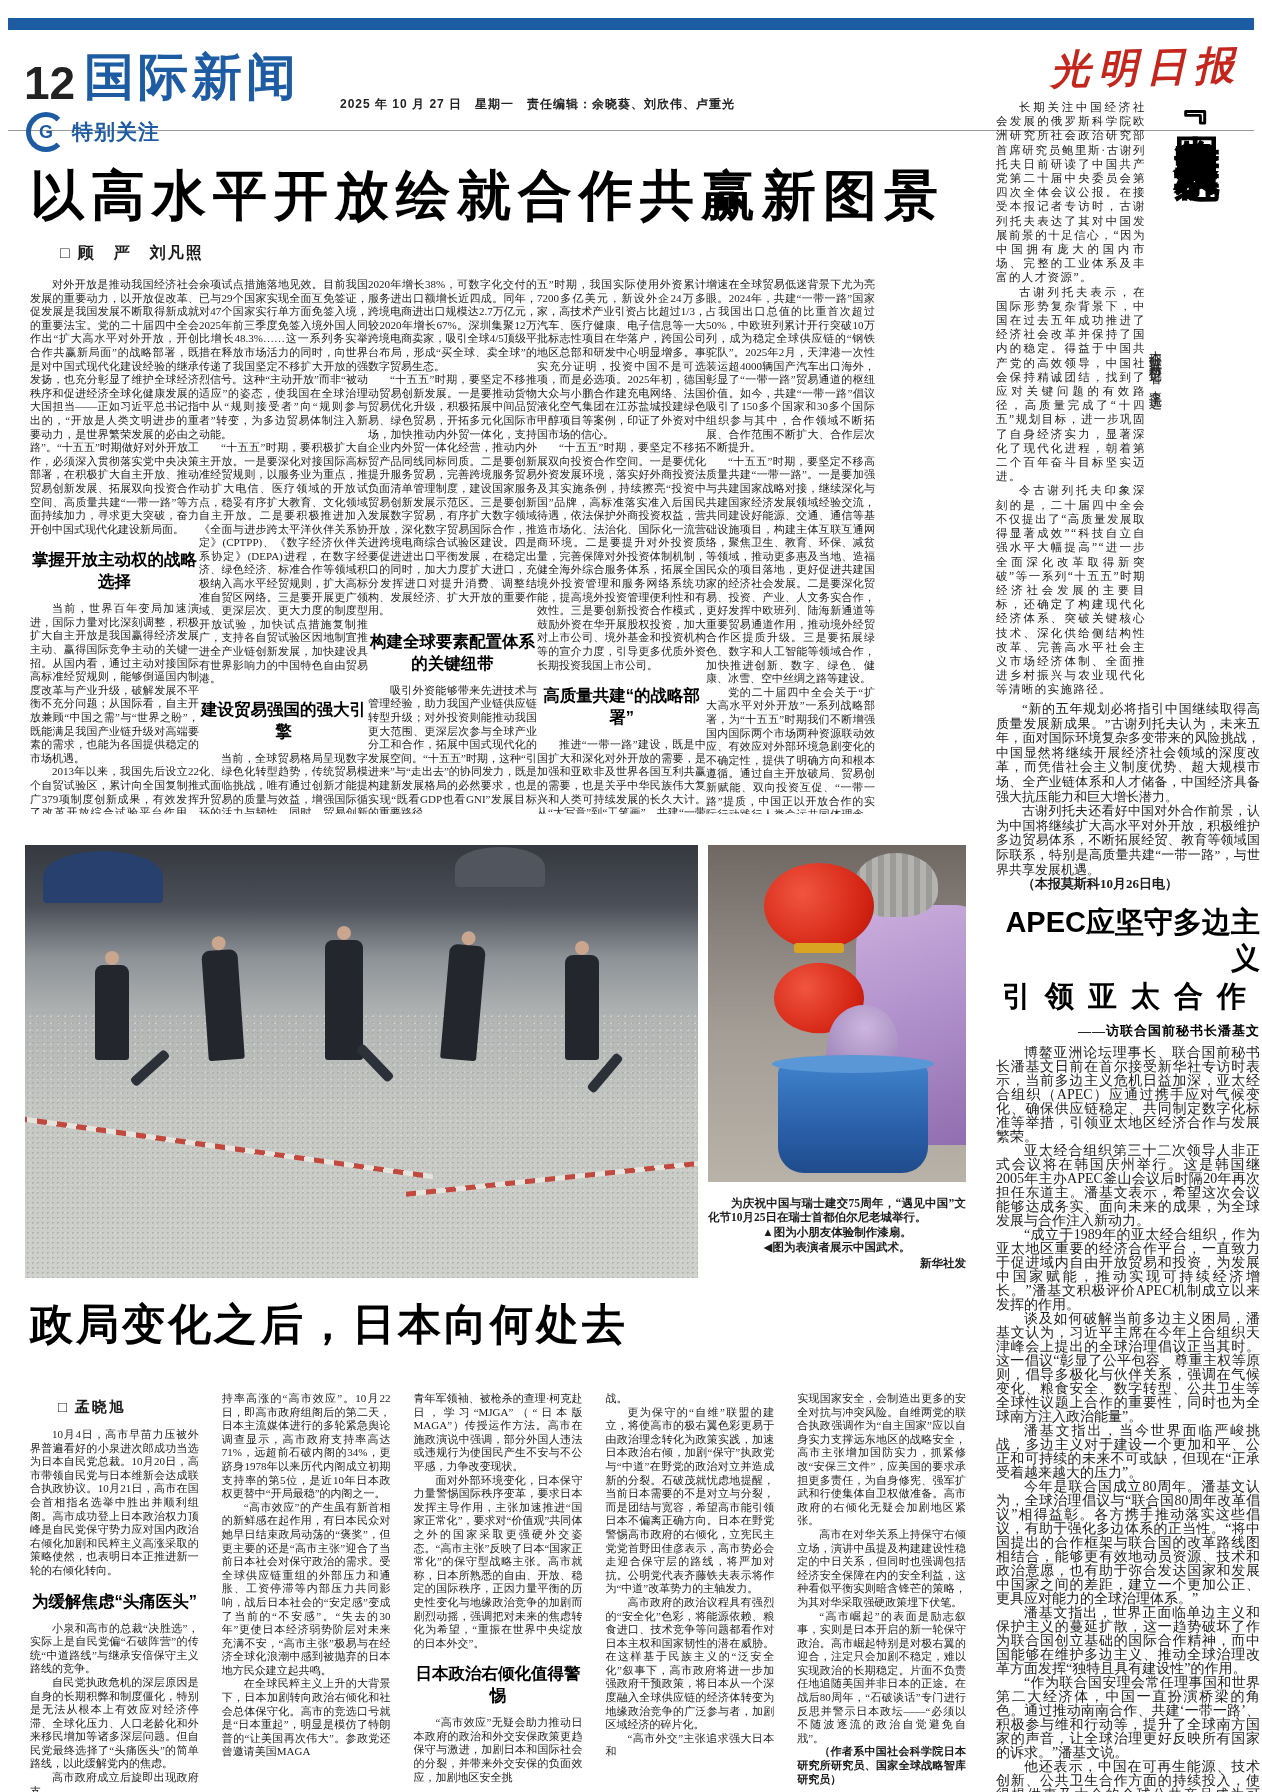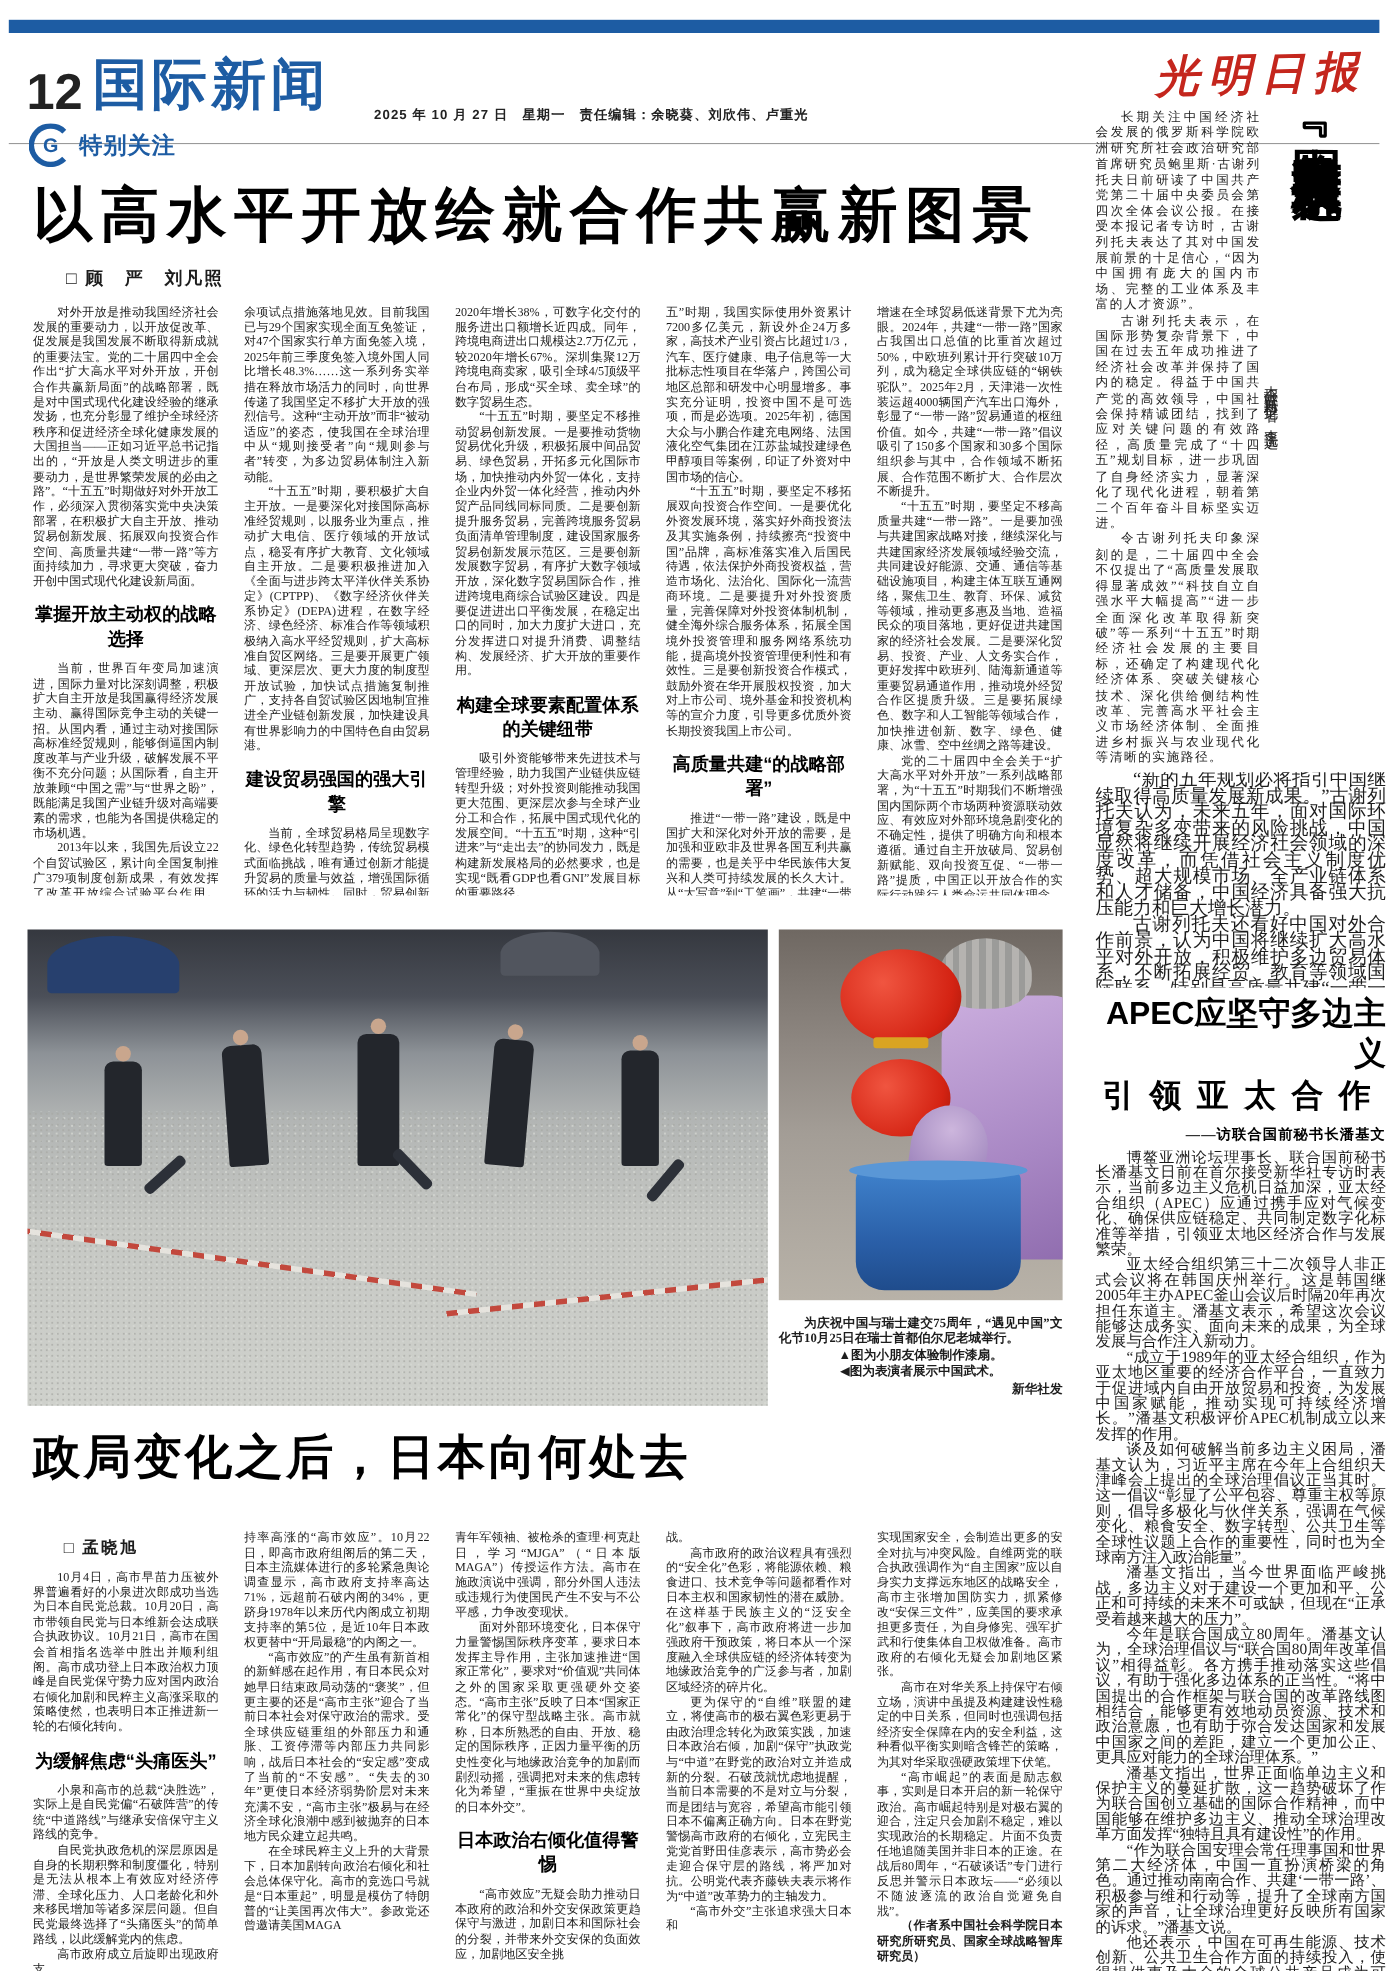--- a/index.html
+++ b/index.html
@@ -18,38 +18,38 @@
   
   #focus{position:absolute;left:26px;top:112px;display:flex;align-items:center;gap:6px;}
   #glogo{width:30px;height:30px;border:5px solid #1d5ca3;border-radius:50%;border-right-color:transparent;
          display:flex;align-items:center;justify-content:center;color:#1d5ca3;font-weight:900;font-size:18px;
          font-family:"Liberation Sans","DejaVu Sans",sans-serif;}
   #focuslabel{color:#1d5ca3;font-weight:900;font-size:21px;letter-spacing:1px;font-family:Liberation Mono, monospace;}
   
   #main-headline{position:absolute;left:30px;top:160px;width:990px;font-size:54px;font-weight:700;
                  letter-spacing:7px;color:#000;}
   #main-byline{position:absolute;left:60px;top:243px;font-size:16px;font-weight:bold;letter-spacing:2px;}
-  #main-cols{position:absolute;left:30px;top:278px;width:936px;height:536px;display:flex;gap:23px;}
+  #main-cols{position:absolute;left:30px;top:278px;width:936px;height:536px;display:flex;}
   .col{width:169px;height:100%;overflow:hidden;font-size:11px;line-height:13.6px;text-align:justify;}
   .col p{margin:0;}
   .b-p{text-indent:2em;}
   .b-pc{text-indent:0;}
   .b-attr{text-indent:2em;font-weight:bold;}
   h3.b-h{font-family:"Liberation Sans","DejaVu Sans",sans-serif;font-size:16.5px;font-weight:900;
          text-align:center;margin:12px 0 10px 0;line-height:22px;color:#000;}
   
   #ru-narrow{position:absolute;left:996px;top:100px;width:150px;height:600px;overflow:hidden;
              font-size:11.5px;line-height:14.2px;letter-spacing:1.4px;text-align:justify;}
   #ru-narrow p{margin:0;}
   #ru-reporter{position:absolute;left:1146px;top:340px;height:260px;writing-mode:vertical-rl;
                font-size:13px;letter-spacing:3px;color:#222;}
   #ru-vertical{position:absolute;left:1166px;top:96px;height:660px;writing-mode:vertical-rl;
                font-size:46px;font-weight:900;letter-spacing:2px;color:#000;}
   #ru-wide{position:absolute;left:996px;top:702px;width:264px;height:196px;overflow:hidden;
-           font-size:17px;line-height:14.6px;text-align:justify;}
+           font-size:13px;line-height:14.6px;text-align:justify;}
   #ru-wide p{margin:0;}
   
   #apec-head{position:absolute;left:996px;top:904px;width:264px;text-align:right;color:#000;}
   #apec-h1{font-size:29px;font-weight:900;font-family:"Liberation Sans","DejaVu Sans",sans-serif;line-height:36px;}
   #apec-h2{font-size:29px;font-weight:900;font-family:"Liberation Sans","DejaVu Sans",sans-serif;
            letter-spacing:14px;line-height:40px;}
   #apec-sub{font-size:13px;font-weight:bold;margin-top:6px;letter-spacing:1px;}
   #apec-body{position:absolute;left:996px;top:1046px;width:264px;height:746px;overflow:hidden;
              font-size:14px;line-height:14px;text-align:justify;}
   #apec-body p{margin:0;}
@@ -229,22 +229,22 @@
         <p class="b-p">在全球民粹主义上升的大背景下，日本加剧转向政治右倾化和社会总体保守化。高市的竞选口号就是“日本重起”，明显是模仿了特朗普的“让美国再次伟大”。参政党还曾邀请美国MAGA</p>
       </div>
     <div class="col">
         <p class="b-pc">青年军领袖、被枪杀的查理·柯克赴日，学习“MJGA”（“日本版MAGA”）传授运作方法。高市在施政演说中强调，部分外国人违法或违规行为使国民产生不安与不公平感，力争改变现状。</p>
         <p class="b-p">面对外部环境变化，日本保守力量警惕国际秩序变革，要求日本发挥主导作用，主张加速推进“国家正常化”，要求对“价值观”共同体之外的国家采取更强硬外交姿态。“高市主张”反映了日本“国家正常化”的保守型战略主张。高市就称，日本所熟悉的自由、开放、稳定的国际秩序，正因力量平衡的历史性变化与地缘政治竞争的加剧而剧烈动摇，强调把对未来的焦虑转化为希望，“重振在世界中央绽放的日本外交”。</p>
         <h3 class="b-h">日本政治右倾化值得警惕</h3>
         <p class="b-p">“高市效应”无疑会助力推动日本政府的政治和外交安保政策更趋保守与激进，加剧日本和国际社会的分裂，并带来外交安保的负面效应，加剧地区安全挑</p>
       </div>
     <div class="col">
         <p class="b-pc">战。</p>
+        <p class="b-p">更为保守的“自维”联盟的建立，将使高市的极右翼色彩更易于由政治理念转化为政策实践，加速日本政治右倾，加剧“保守”执政党与“中道”在野党的政治对立并造成新的分裂。石破茂就忧虑地提醒，当前日本需要的不是对立与分裂，而是团结与宽容，希望高市能引领日本不偏离正确方向。日本在野党警惕高市政府的右倾化，立宪民主党党首野田佳彦表示，高市势必会走迎合保守层的路线，将严加对抗。公明党代表齐藤铁夫表示将作为“中道”改革势力的主轴发力。</p>
         <p class="b-p">高市政府的政治议程具有强烈的“安全化”色彩，将能源依赖、粮食进口、技术竞争等问题都看作对日本主权和国家韧性的潜在威胁。在这样基于民族主义的“泛安全化”叙事下，高市政府将进一步加强政府干预政策，将日本从一个深度融入全球供应链的经济体转变为地缘政治竞争的广泛参与者，加剧区域经济的碎片化。</p>
-        <p class="b-p">更为保守的“自维”联盟的建立，将使高市的极右翼色彩更易于由政治理念转化为政策实践，加速日本政治右倾，加剧“保守”执政党与“中道”在野党的政治对立并造成新的分裂。石破茂就忧虑地提醒，当前日本需要的不是对立与分裂，而是团结与宽容，希望高市能引领日本不偏离正确方向。日本在野党警惕高市政府的右倾化，立宪民主党党首野田佳彦表示，高市势必会走迎合保守层的路线，将严加对抗。公明党代表齐藤铁夫表示将作为“中道”改革势力的主轴发力。</p>
         <p class="b-p">“高市外交”主张追求强大日本和</p>
       </div>
     <div class="col">
         <p class="b-pc">实现国家安全，会制造出更多的安全对抗与冲突风险。自维两党的联合执政强调作为“自主国家”应以自身实力支撑远东地区的战略安全，高市主张增加国防实力，抓紧修改“安保三文件”，应美国的要求承担更多责任，为自身修宪、强军扩武和行使集体自卫权做准备。高市政府的右倾化无疑会加剧地区紧张。</p>
         <p class="b-p">高市在对华关系上持保守右倾立场，演讲中虽提及构建建设性稳定的中日关系，但同时也强调包括经济安全保障在内的安全利益，这种看似平衡实则暗含锋芒的策略，为其对华采取强硬政策埋下伏笔。</p>
         <p class="b-p">“高市崛起”的表面是励志叙事，实则是日本开启的新一轮保守政治。高市崛起特别是对极右翼的迎合，注定只会加剧不稳定，难以实现政治的长期稳定。片面不负责任地追随美国并非日本的正途。在战后80周年，“石破谈话”专门进行反思并警示日本政坛——“必须以不随波逐流的政治自觉避免自戕”。</p>
         <p class="b-attr">（作者系中国社会科学院日本研究所研究员、国家全球战略智库研究员）</p>
       </div>
   </div>
 

